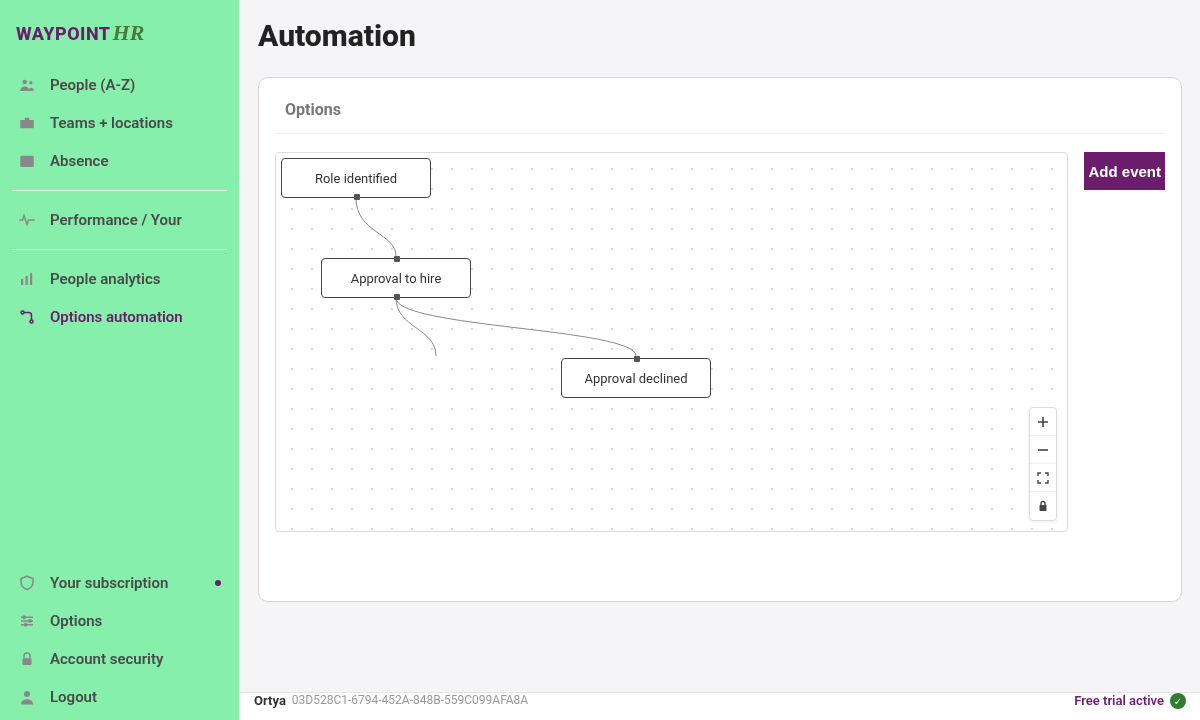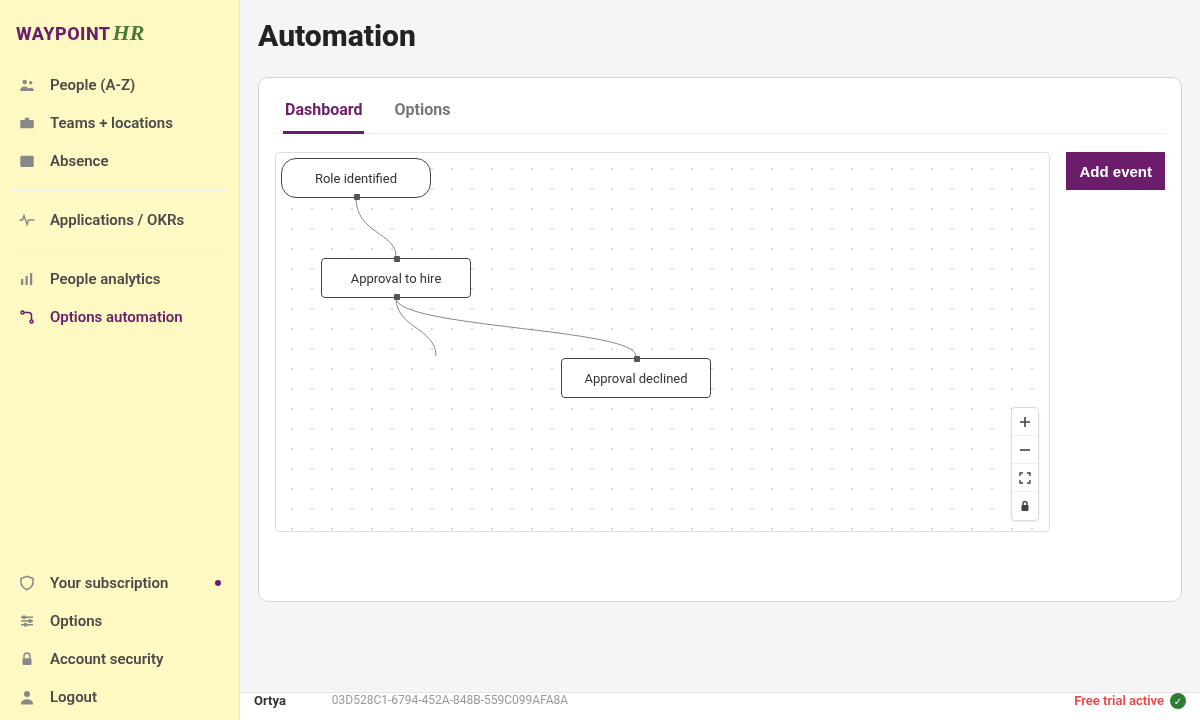--- a/index.html
+++ b/index.html
@@ -10,21 +10,21 @@
     width: 1200px;
     height: 720px;
     overflow: hidden;
     position: relative;
   }
   .sidebar {
     position: absolute;
     left: 0; top: 0;
     width: 240px;
     height: 720px;
-    background: #fef9c3;
+    background: #86efac;
     border-right: 1px solid #e5e5e5;
     display: flex;
     flex-direction: column;
   }
   .logo {
     padding: 20px 16px 16px 16px;
   }
   .logo-waypoint {
     font-weight: 800;
     font-size: 18px;
@@ -190,21 +190,21 @@
     color: #444;
     cursor: pointer;
     border-bottom: 1px solid #eee;
   }
   .zoom-btn:last-child { border-bottom: none; }
   .add-event-btn {
     background: #6b1d6b;
     color: #fff;
     border: none;
     border-radius: 0;
-    padding: 10px 13px;
+    padding: 10px 4px;
     font-size: 15px;
     font-weight: 700;
     cursor: pointer;
     height: 38px;
     align-self: flex-start;
   }
   .statusbar {
     position: absolute;
     left: 240px;
     right: 0;
@@ -212,23 +212,23 @@
     height: 28px;
     background: #fff;
     border-top: 1px solid #e5e5e5;
     display: flex;
     padding: 0 14px;
     font-size: 12px;
     color: #555;
     gap: 6px;
   }
   .statusbar .org { font-weight: 700; color: #333; font-size: 13px; }
-  .statusbar .uuid { color: #999; margin-left: 40px; }
+  .statusbar .uuid { color: #999; }
   .statusbar .spacer { flex: 1; }
-  .statusbar .trial { color: #ef4444; font-weight: 600; font-size: 13px; }
+  .statusbar .trial { color: #701a75; font-weight: 600; font-size: 13px; }
   .check-badge {
     width: 16px; height: 16px;
     border-radius: 50%;
     background: #2e7d32;
     display: inline-flex;
     align-items: center;
     justify-content: center;
     color: #fff;
     font-size: 10px;
   }
@@ -275,21 +275,21 @@
 
   <div class="nav-divider"></div>
 
   <div class="nav-group">
     <div class="nav-item">
       <span class="nav-icon">
           <svg viewBox="0 0 24 24" width="18" height="18" fill="none" stroke="currentColor" stroke-width="2">
             <path d="M2 12h4l2-6 4 12 2-6h8"></path>
           </svg>
         </span>
-      <span>Applications / OKRs</span>
+      <span>Performance / Your</span>
     </div>
   </div>
 
   <div class="nav-divider"></div>
 
   <div class="nav-group">
     <div class="nav-item">
       <span class="nav-icon">
           <svg viewBox="0 0 24 24" width="18" height="18" fill="currentColor">
             <rect x="4" y="12" width="3" height="8"></rect>
@@ -353,34 +353,33 @@
       <span>Logout</span>
     </div>
   </div>
 </aside>
 
 <main class="main">
   <h1 class="page-title">Automation</h1>
 
   <section class="card">
     <div class="tabs">
-      <div class="tab active">Dashboard</div>
       <div class="tab">Options</div>
     </div>
 
     <div class="work-row">
       <div class="canvas-wrap">
 
         <svg class="edges">
           <path d="M80,45 C80,80 120,80 120,103"></path>
           <path d="M120,145 C120,175 160,175 160,203"></path>
           <path d="M120,145 C120,175 360,175 360,203"></path>
         </svg>
 
-        <div class="node" style="left:5px; top:5px;border-radius:15px;">
+        <div class="node" style="left:5px; top:5px;">
           <span>Role identified</span>
           <span class="port" style="left:72px; bottom:-3px;"></span>
         </div>
         <div class="node" style="left:45px; top:105px;">
           <span class="port" style="left:72px; top:-3px;"></span>
           <span>Approval to hire</span>
           <span class="port" style="left:72px; bottom:-3px;"></span>
         </div>
         <div class="node" style="left:285px; top:205px;">
           <span class="port" style="left:72px; top:-3px;"></span>

